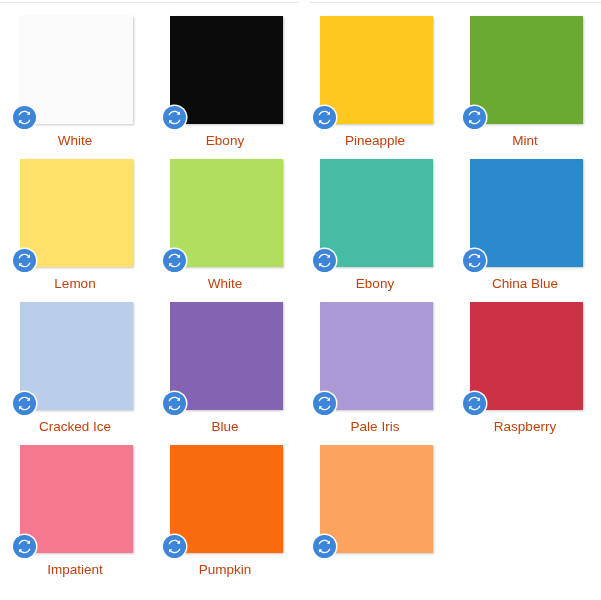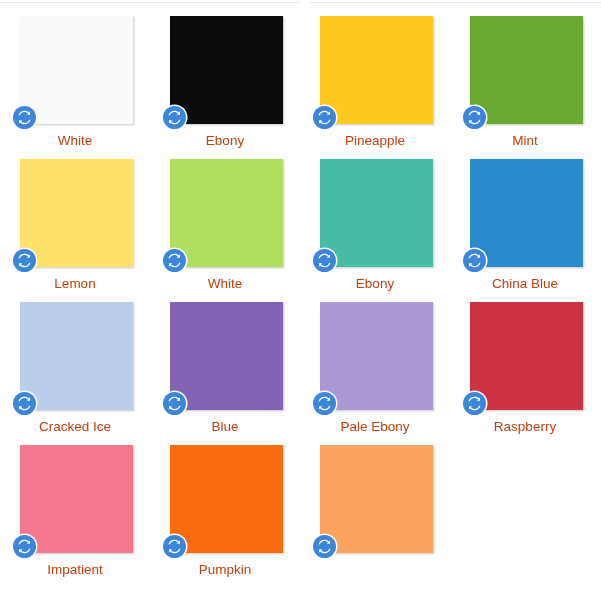--- a/index.html
+++ b/index.html
@@ -201,21 +201,21 @@
       <div class="swatch-label">Blue</div>
     </div>
     <div class="swatch-cell">
       <div class="swatch-chip" style="background: rgb(171, 153, 214);"></div>
       <div class="sync-badge" style="background: rgb(61, 133, 216);">
         <svg viewBox="0 0 16 16" aria-hidden="true">
           <path fill="#ffffff" d="M8 2.1c1.45 0 2.76 0.6 3.7 1.56l-1.3 1.3h3.5V1.46l-1.26 1.26C11.45 1.5 9.82 0.8 8 0.8 4.9 0.8 2.3 2.9 1.6 5.7h1.4C3.64 3.6 5.65 2.1 8 2.1z"></path>
           <path fill="#ffffff" d="M8 13.9c-1.45 0-2.76-0.6-3.7-1.56l1.3-1.3H2.1v3.5l1.26-1.26C4.55 14.5 6.18 15.2 8 15.2c3.1 0 5.7-2.1 6.4-4.9h-1.4c-0.64 2.1-2.65 3.6-5 3.6z"></path>
         </svg>
       </div>
-      <div class="swatch-label">Pale Ebony</div>
+      <div class="swatch-label">Pale Iris</div>
     </div>
     <div class="swatch-cell">
       <div class="swatch-chip" style="background: rgb(204, 49, 68);"></div>
       <div class="sync-badge" style="background: rgb(61, 133, 216);">
         <svg viewBox="0 0 16 16" aria-hidden="true">
           <path fill="#ffffff" d="M8 2.1c1.45 0 2.76 0.6 3.7 1.56l-1.3 1.3h3.5V1.46l-1.26 1.26C11.45 1.5 9.82 0.8 8 0.8 4.9 0.8 2.3 2.9 1.6 5.7h1.4C3.64 3.6 5.65 2.1 8 2.1z"></path>
           <path fill="#ffffff" d="M8 13.9c-1.45 0-2.76-0.6-3.7-1.56l1.3-1.3H2.1v3.5l1.26-1.26C4.55 14.5 6.18 15.2 8 15.2c3.1 0 5.7-2.1 6.4-4.9h-1.4c-0.64 2.1-2.65 3.6-5 3.6z"></path>
         </svg>
       </div>
       <div class="swatch-label">Raspberry</div>

